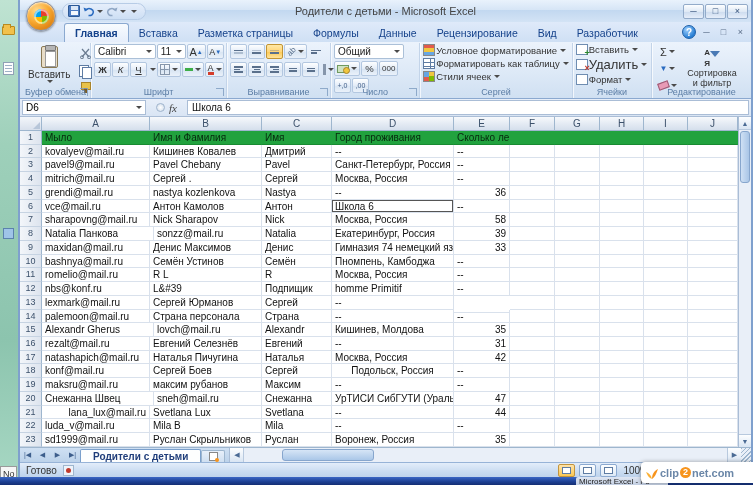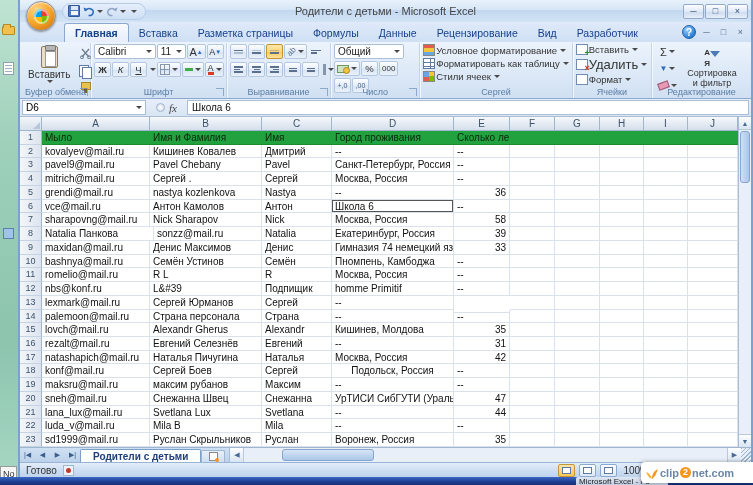--- a/index.html
+++ b/index.html
@@ -704,22 +704,22 @@
           <div class="cell" style="width: 122px;">--</div>
           <div class="cell" style="width: 56px;">--</div>
           <div class="cell" style="width: 45px;"></div>
           <div class="cell" style="width: 45px;"></div>
           <div class="cell" style="width: 44px;"></div>
           <div class="cell" style="width: 44px;"></div>
           <div class="cell" style="width: 50px;"></div>
         </div>
         <div class="grid-row">
           <div class="row-num">15</div>
+          <div class="cell" style="width: 112px;">Alexandr Gherus</div>
           <div class="cell" style="width: 108px;">lovch@mail.ru</div>
-          <div class="cell" style="width: 112px;">Alexandr Gherus</div>
           <div class="cell" style="width: 70px;">Alexandr</div>
           <div class="cell" style="width: 122px;">Кишинев, Молдова</div>
           <div class="cell num" style="width: 56px;">35</div>
           <div class="cell" style="width: 45px;"></div>
           <div class="cell" style="width: 45px;"></div>
           <div class="cell" style="width: 44px;"></div>
           <div class="cell" style="width: 44px;"></div>
           <div class="cell" style="width: 50px;"></div>
         </div>
         <div class="grid-row">
@@ -769,34 +769,34 @@
           <div class="cell" style="width: 122px;">--</div>
           <div class="cell" style="width: 56px;">--</div>
           <div class="cell" style="width: 45px;"></div>
           <div class="cell" style="width: 45px;"></div>
           <div class="cell" style="width: 44px;"></div>
           <div class="cell" style="width: 44px;"></div>
           <div class="cell" style="width: 50px;"></div>
         </div>
         <div class="grid-row">
           <div class="row-num">20</div>
+          <div class="cell" style="width: 112px;">Снежанна Швец</div>
           <div class="cell" style="width: 108px;">sneh@mail.ru</div>
-          <div class="cell" style="width: 112px;">Снежанна Швец</div>
           <div class="cell" style="width: 70px;">Снежанна</div>
           <div class="cell" style="width: 122px;">УрТИСИ СибГУТИ (Уральски</div>
           <div class="cell num" style="width: 56px;">47</div>
           <div class="cell" style="width: 45px;"></div>
           <div class="cell" style="width: 45px;"></div>
           <div class="cell" style="width: 44px;"></div>
           <div class="cell" style="width: 44px;"></div>
           <div class="cell" style="width: 50px;"></div>
         </div>
         <div class="grid-row">
           <div class="row-num">21</div>
-          <div class="cell" style="width: 108px;">lana_lux@mail.ru</div>
+          <div class="cell" style="width: 108px; text-align: right;">lana_lux@mail.ru</div>
           <div class="cell" style="width: 112px;">Svetlana Lux</div>
           <div class="cell" style="width: 70px;">Svetlana</div>
           <div class="cell" style="width: 122px;">--</div>
           <div class="cell num" style="width: 56px;">44</div>
           <div class="cell" style="width: 45px;"></div>
           <div class="cell" style="width: 45px;"></div>
           <div class="cell" style="width: 44px;"></div>
           <div class="cell" style="width: 44px;"></div>
           <div class="cell" style="width: 50px;"></div>
         </div>

